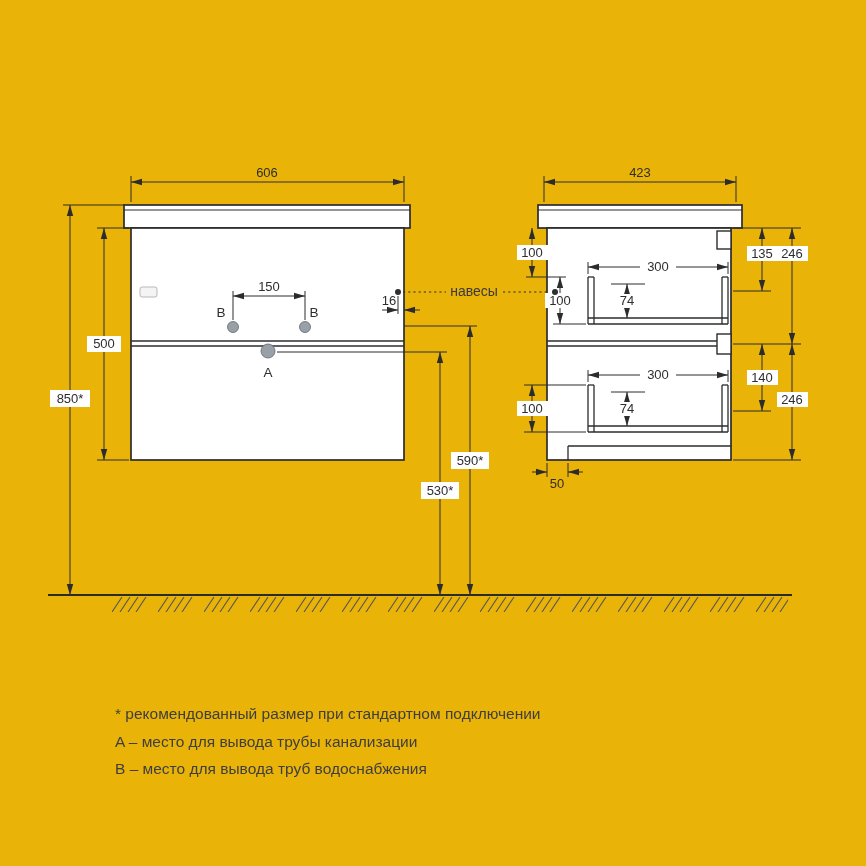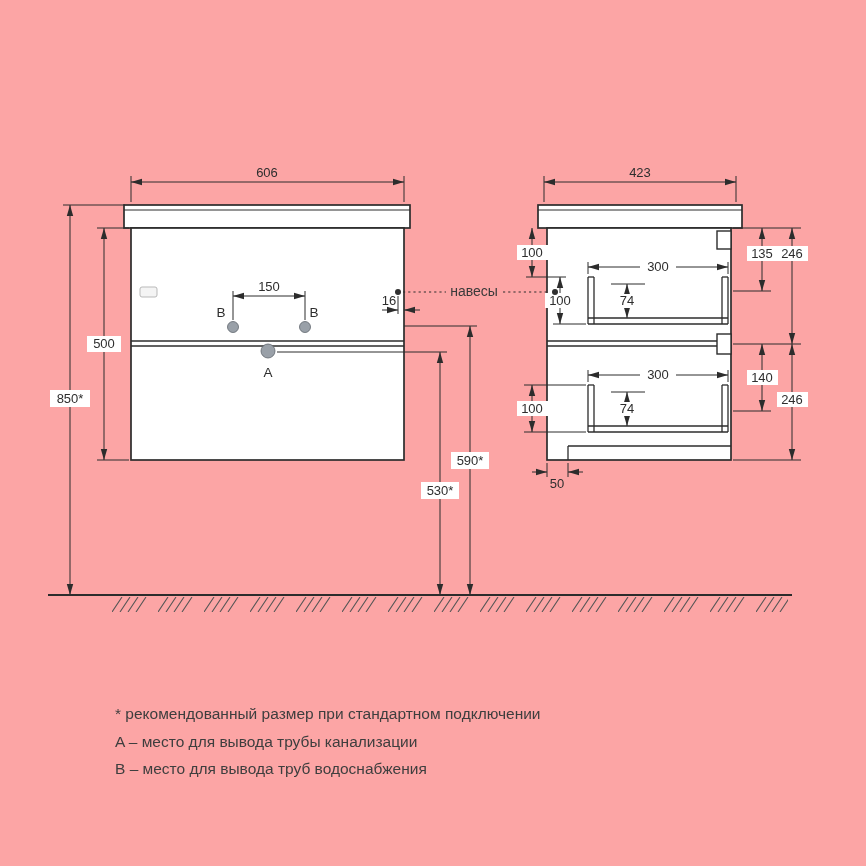--- a/index.html
+++ b/index.html
@@ -1,16 +1,16 @@
 <!DOCTYPE html>
 <html><head>
 <meta charset="utf-8">
 <style>
   html,body{margin:0;padding:0;width:866px;height:866px;background:#ffffff;overflow:hidden;}
-  .wrap{position:relative;width:866px;height:866px;background:#fca5a5;text-align:right;}
+  .wrap{position:relative;width:866px;height:866px;background:#eab308;text-align:right;}
   svg{display:block;}
   .ln{stroke:#2c2c2c;stroke-width:1;fill:none;}
   .lm{stroke:#2c2c2c;stroke-width:1.3;fill:none;}
   .lw{stroke:#2c2c2c;stroke-width:1.7;fill:#ffffff;}
   .lwb{stroke:#2c2c2c;stroke-width:1.4;fill:#ffffff;}
   .dash{stroke:#2c2c2c;stroke-width:1;stroke-dasharray:2.2 3;fill:none;}
   .tbg{fill:#ffffff;}
   .dim{font-family:"Liberation Sans",sans-serif;font-size:13px;fill:#2e2e2e;text-anchor:middle;}
   .lbl{font-size:13.5px;}
   .hang{font-size:14px;fill:#3a3a3a;}

